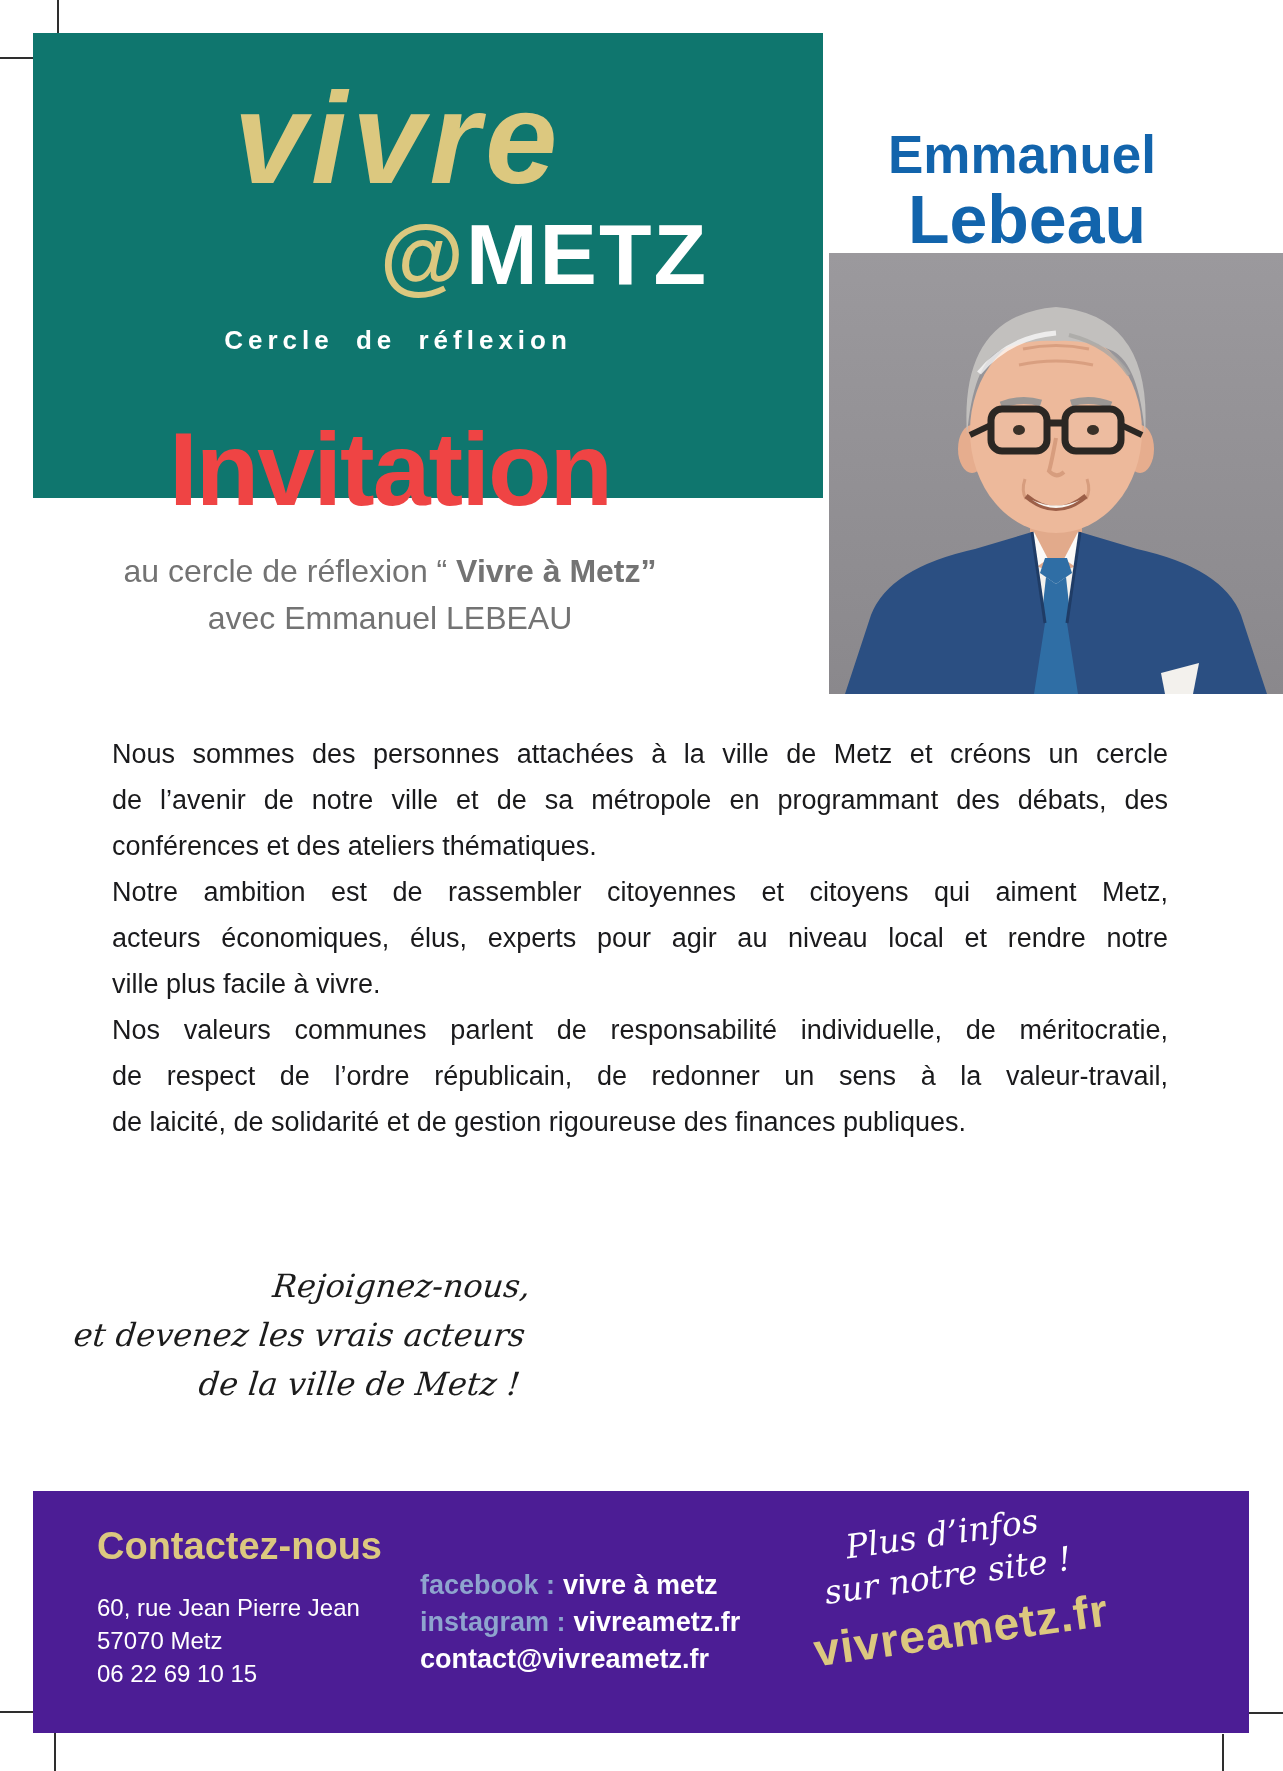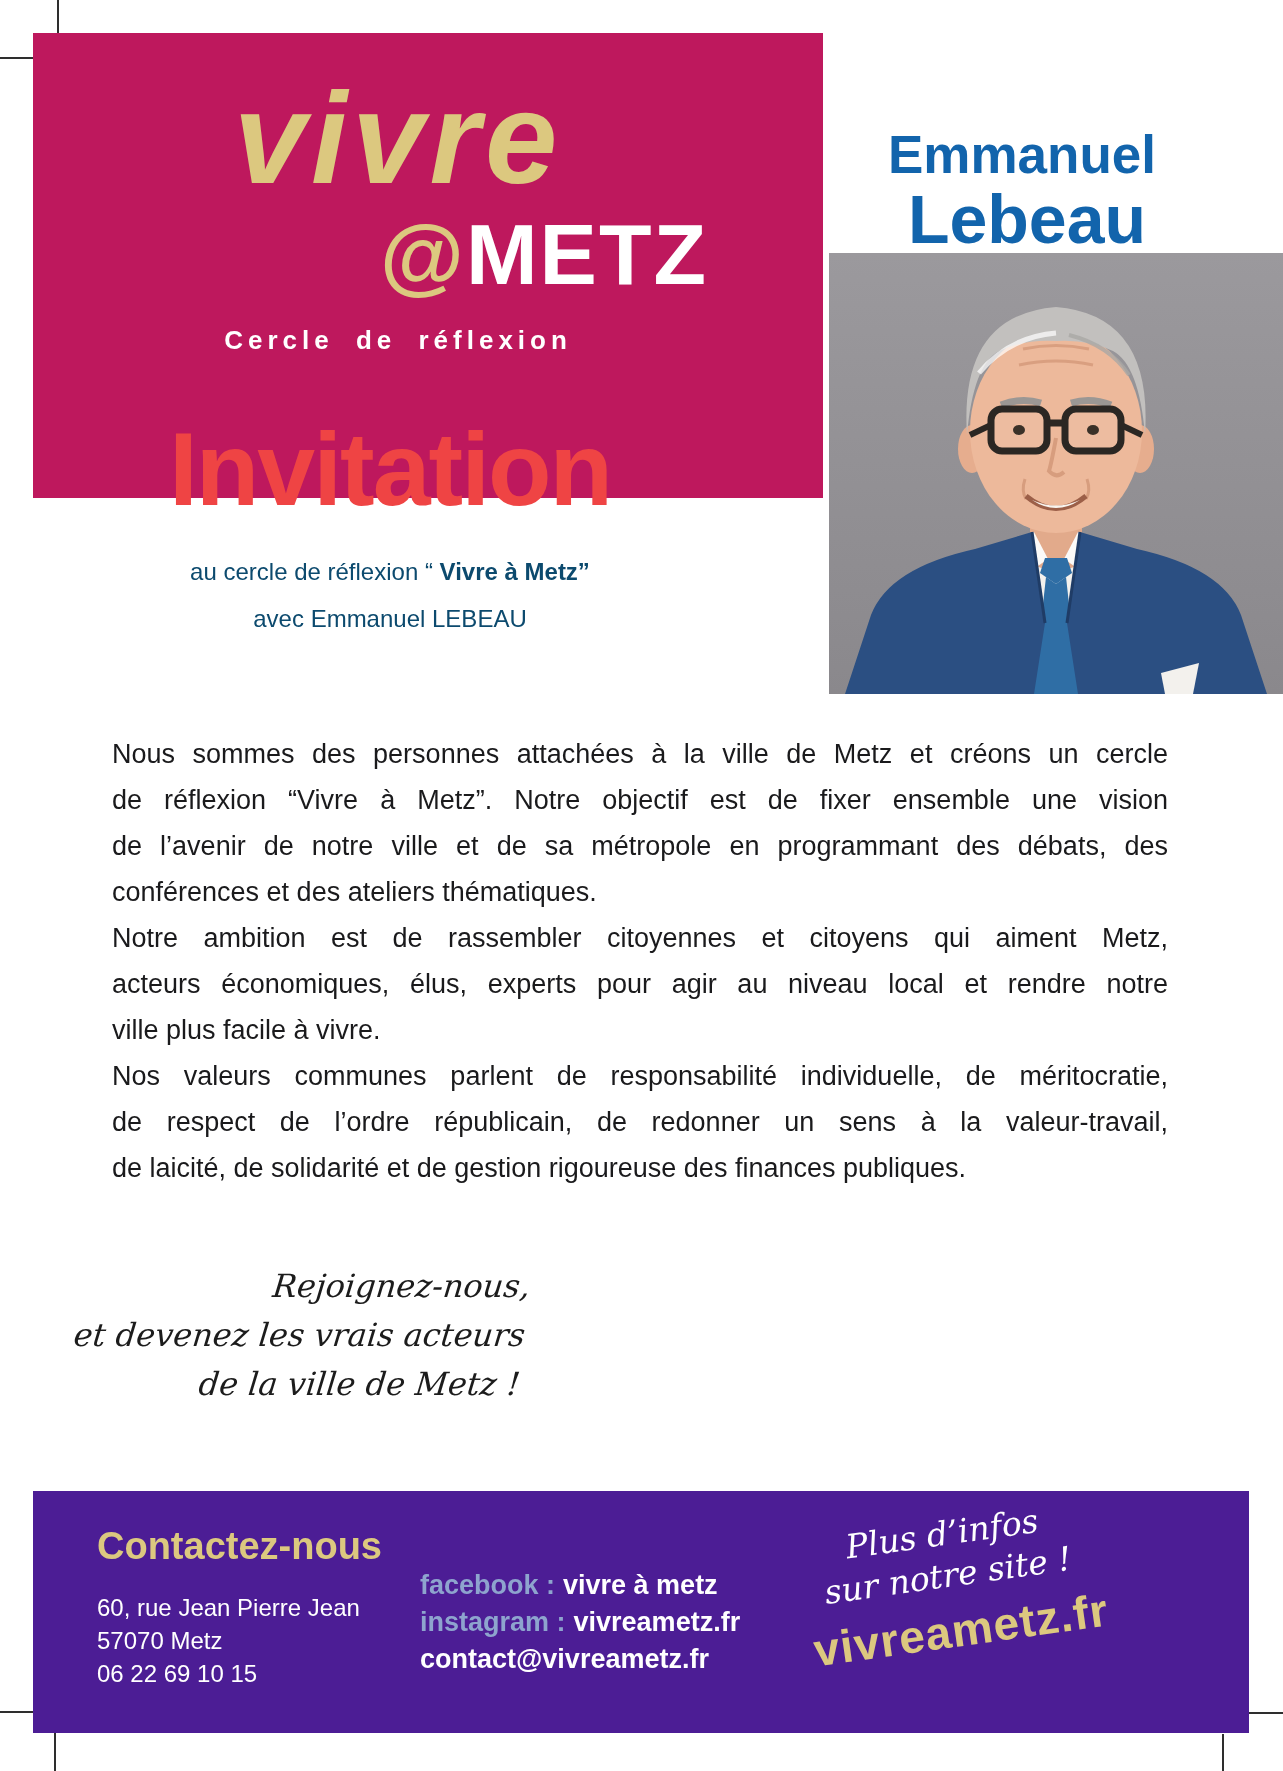--- a/index.html
+++ b/index.html
@@ -6,21 +6,21 @@
   .page{
     position:relative;width:1283px;height:1771px;margin:0 auto;
     background:#ffffff;overflow:hidden;
     font-family:"Liberation Sans",sans-serif;
   }
   
   .mark{position:absolute;background:#2e2e2e;}
   
   .hdr-box{
     position:absolute;left:33px;top:33px;width:790px;height:465px;
-    background:#be185d;
+    background:#0f766e;
   }
   .logo-col{position:absolute;left:55px;top:0;width:620px;text-align:center;}
   .logo-word{
     margin-top:30px;font-style:italic;font-weight:700;font-size:130px;line-height:150px;
     letter-spacing:5px;color:#dcc87f;
   }
   .logo-metz{font-weight:700;font-size:86px;line-height:86px;letter-spacing:2px;margin-top:-2px;text-align:right;}
   .logo-at{color:#dcc87f;}
   .logo-city{color:#ffffff;}
   .logo-tagline{
@@ -32,21 +32,21 @@
   .name-last{font-size:68px;margin-top:4px;padding-left:10px;text-align:center;}
   
   .photo{position:absolute;left:829px;top:253px;width:454px;height:441px;}
   
   .title{
     position:absolute;left:95px;top:414px;width:590px;text-align:center;
     color:#ef4444;font-weight:700;font-size:104px;line-height:110px;letter-spacing:-2px;
   }
   .subtitle{
     position:absolute;left:40px;top:548px;width:700px;text-align:center;
-    color:#0c4a6e;font-size:24px;line-height:47px;font-weight:500;
+    color:#737373;font-size:32px;line-height:47px;font-weight:500;
   }
   .subtitle b{font-weight:700;}
   
   .bodytext{
     position:absolute;left:112px;top:731px;width:1056px;
     color:#1a1a1c;font-size:27px;line-height:46px;font-weight:400;
   }
   .bline{white-space:nowrap;text-align:justify;text-align-last:justify;}
   .bline.pl{text-align-last:left;}
   
@@ -168,21 +168,20 @@
 
   <div class="title">Invitation</div>
 
   <div class="subtitle">
     <div><span>au cercle de réflexion “ </span><b>Vivre à Metz”</b></div>
     <div>avec Emmanuel LEBEAU</div>
   </div>
 
   <div class="bodytext">
     <div class="bline">Nous sommes des personnes attachées à la ville de Metz et créons un cercle</div>
-    <div class="bline">de réflexion “Vivre à Metz”. Notre objectif est de fixer ensemble une vision</div>
     <div class="bline">de l’avenir de notre ville et de sa métropole en programmant des débats, des</div>
     <div class="bline pl">conférences et des ateliers thématiques.</div>
     <div class="bline">Notre ambition est de rassembler citoyennes et citoyens qui aiment Metz,</div>
     <div class="bline">acteurs économiques, élus, experts pour agir au niveau local et rendre notre</div>
     <div class="bline pl">ville plus facile à vivre.</div>
     <div class="bline">Nos valeurs communes parlent de responsabilité individuelle, de méritocratie,</div>
     <div class="bline">de respect de l’ordre républicain, de redonner un sens à la valeur-travail,</div>
     <div class="bline pl">de laicité, de solidarité et de gestion rigoureuse des finances publiques.</div>
   </div>
 

